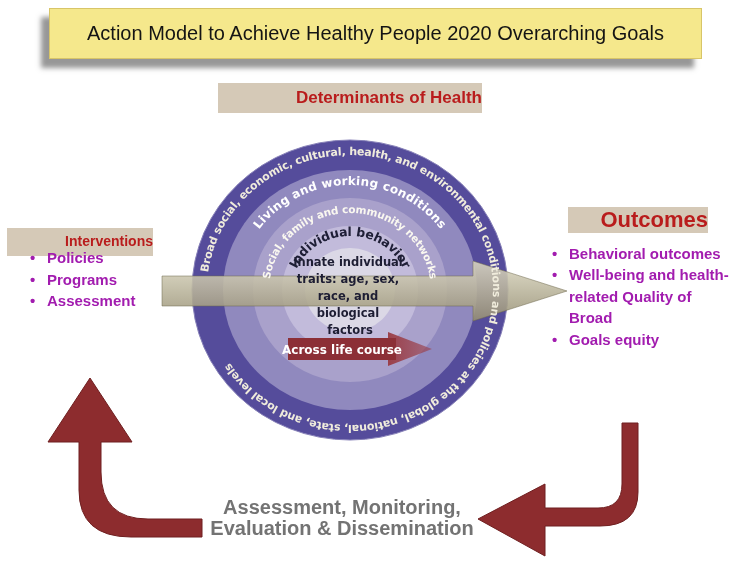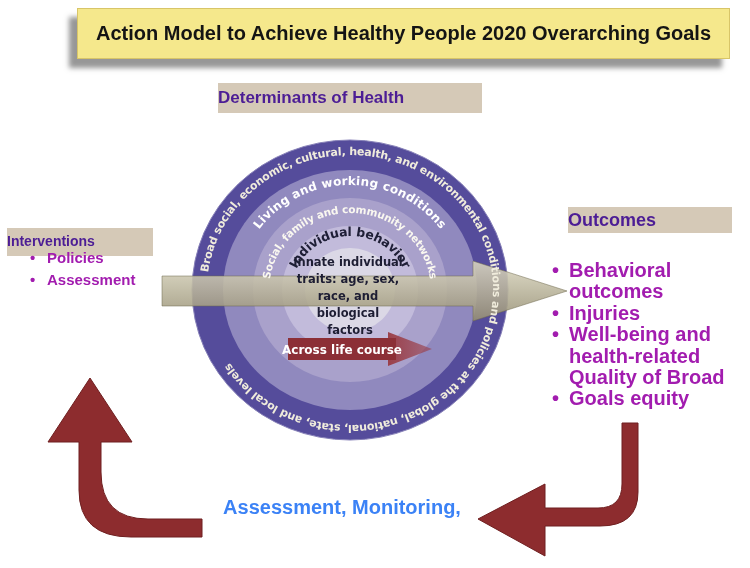--- a/index.html
+++ b/index.html
@@ -5,36 +5,36 @@
   html,body{margin:0;padding:0;background:#ffffff;}
   .stage{
     position:relative;width:750px;height:568px;overflow:hidden;
     background:#ffffff;font-family:"Liberation Sans",sans-serif;
   }
   .stage .abs{position:absolute;}
   .title-banner{
     left:49px;top:8px;width:651px;height:49px;line-height:49px;
     background:#F5E88C;border:1px solid #d8c568;
     box-shadow:-8px 9px 5px rgba(125,125,125,0.8);
-    text-align:center;font-size:20px;font-weight:bold;color:#141414;margin-left:28px;
+    text-align:center;font-size:20px;font-weight:normal;color:#141414;
   }
   .tan-label{
-    background:#D5C9B7;text-align:left;color:#4c1d95;font-weight:600;
+    background:#D5C9B7;text-align:right;color:#b91c1c;font-weight:600;
   }
   .det-label{left:218px;top:83px;width:264px;height:30px;line-height:30px;font-size:17px;}
   .iv-header{left:7px;top:228px;width:146px;height:28px;line-height:27px;font-size:14px;}
-  .oc-header{left:568px;top:207px;width:164px;height:26px;line-height:26px;font-size:18px;}
+  .oc-header{left:568px;top:207px;width:140px;height:26px;line-height:26px;font-size:22px;}
   ul.blist{list-style:none;margin:0;padding:0;color:#a21caf;}
   ul.blist li{padding-left:17px;text-indent:-17px;}
   ul.blist .blt{display:inline-block;width:17px;text-indent:0;}
   .iv-list{left:30px;top:247px;font-size:15px;font-weight:bold;line-height:21.5px;}
-  .oc-list{left:552px;top:260px;width:184px;font-size:20px;font-weight:bold;line-height:21.4px;}
+  .oc-list{left:552px;top:243px;width:184px;font-size:15px;font-weight:bold;line-height:21.4px;}
   .assessment{
     left:159px;top:497px;width:366px;text-align:center;
-    font-size:20px;font-weight:bold;color:#3b82f6;line-height:21px;
+    font-size:20px;font-weight:bold;color:#737373;line-height:21px;
   }
   svg.diagram{position:absolute;left:0;top:0;}
   .ringtext{font-family:"DejaVu Sans","Liberation Sans",sans-serif;font-weight:bold;}
   .rt-outer{font-size:11px;fill:#F0ECDC;letter-spacing:-0.2px;}
   .rt-2{font-size:12px;fill:#FFFFFF;letter-spacing:0.2px;}
   .rt-3{font-size:10.5px;fill:#FAF8F0;letter-spacing:-0.2px;}
   .rt-4{font-size:12.5px;fill:#1E1E36;letter-spacing:-0.2px;}
   .centertext{font-family:"DejaVu Sans","Liberation Sans",sans-serif;
     font-size:11.5px;font-weight:bold;fill:#1D1D33;}
   .lifecourse{font-family:"DejaVu Sans","Liberation Sans",sans-serif;
@@ -105,37 +105,38 @@
   <div class="abs title-banner">Action Model to Achieve Healthy People 2020 Overarching Goals</div>
 
   <div class="abs tan-label det-label">Determinants of Health</div>
 
   <div class="abs tan-label iv-header">Interventions</div>
   <ul class="abs blist iv-list">
     <li>
       <span class="blt">•</span><span>Policies</span>
     </li>
     <li>
+      <span class="blt">•</span><span>Programs</span>
+    </li>
+    <li>
       <span class="blt">•</span><span>Assessment</span>
     </li>
   </ul>
 
   <div class="abs tan-label oc-header">Outcomes</div>
   <ul class="abs blist oc-list">
     <li>
       <span class="blt">•</span><span>Behavioral outcomes</span>
-    </li>
-    <li>
-      <span class="blt">•</span><span>Injuries</span>
     </li>
     <li>
       <span class="blt">•</span><span>Well-being and health-related Quality of Broad</span>
     </li>
     <li>
       <span class="blt">•</span><span>Goals equity</span>
     </li>
   </ul>
 
   <div class="abs assessment">
     <div>Assessment, Monitoring,</div>
+    <div>Evaluation &amp; Dissemination</div>
   </div>
 
 </div>
 
 </body></html>

